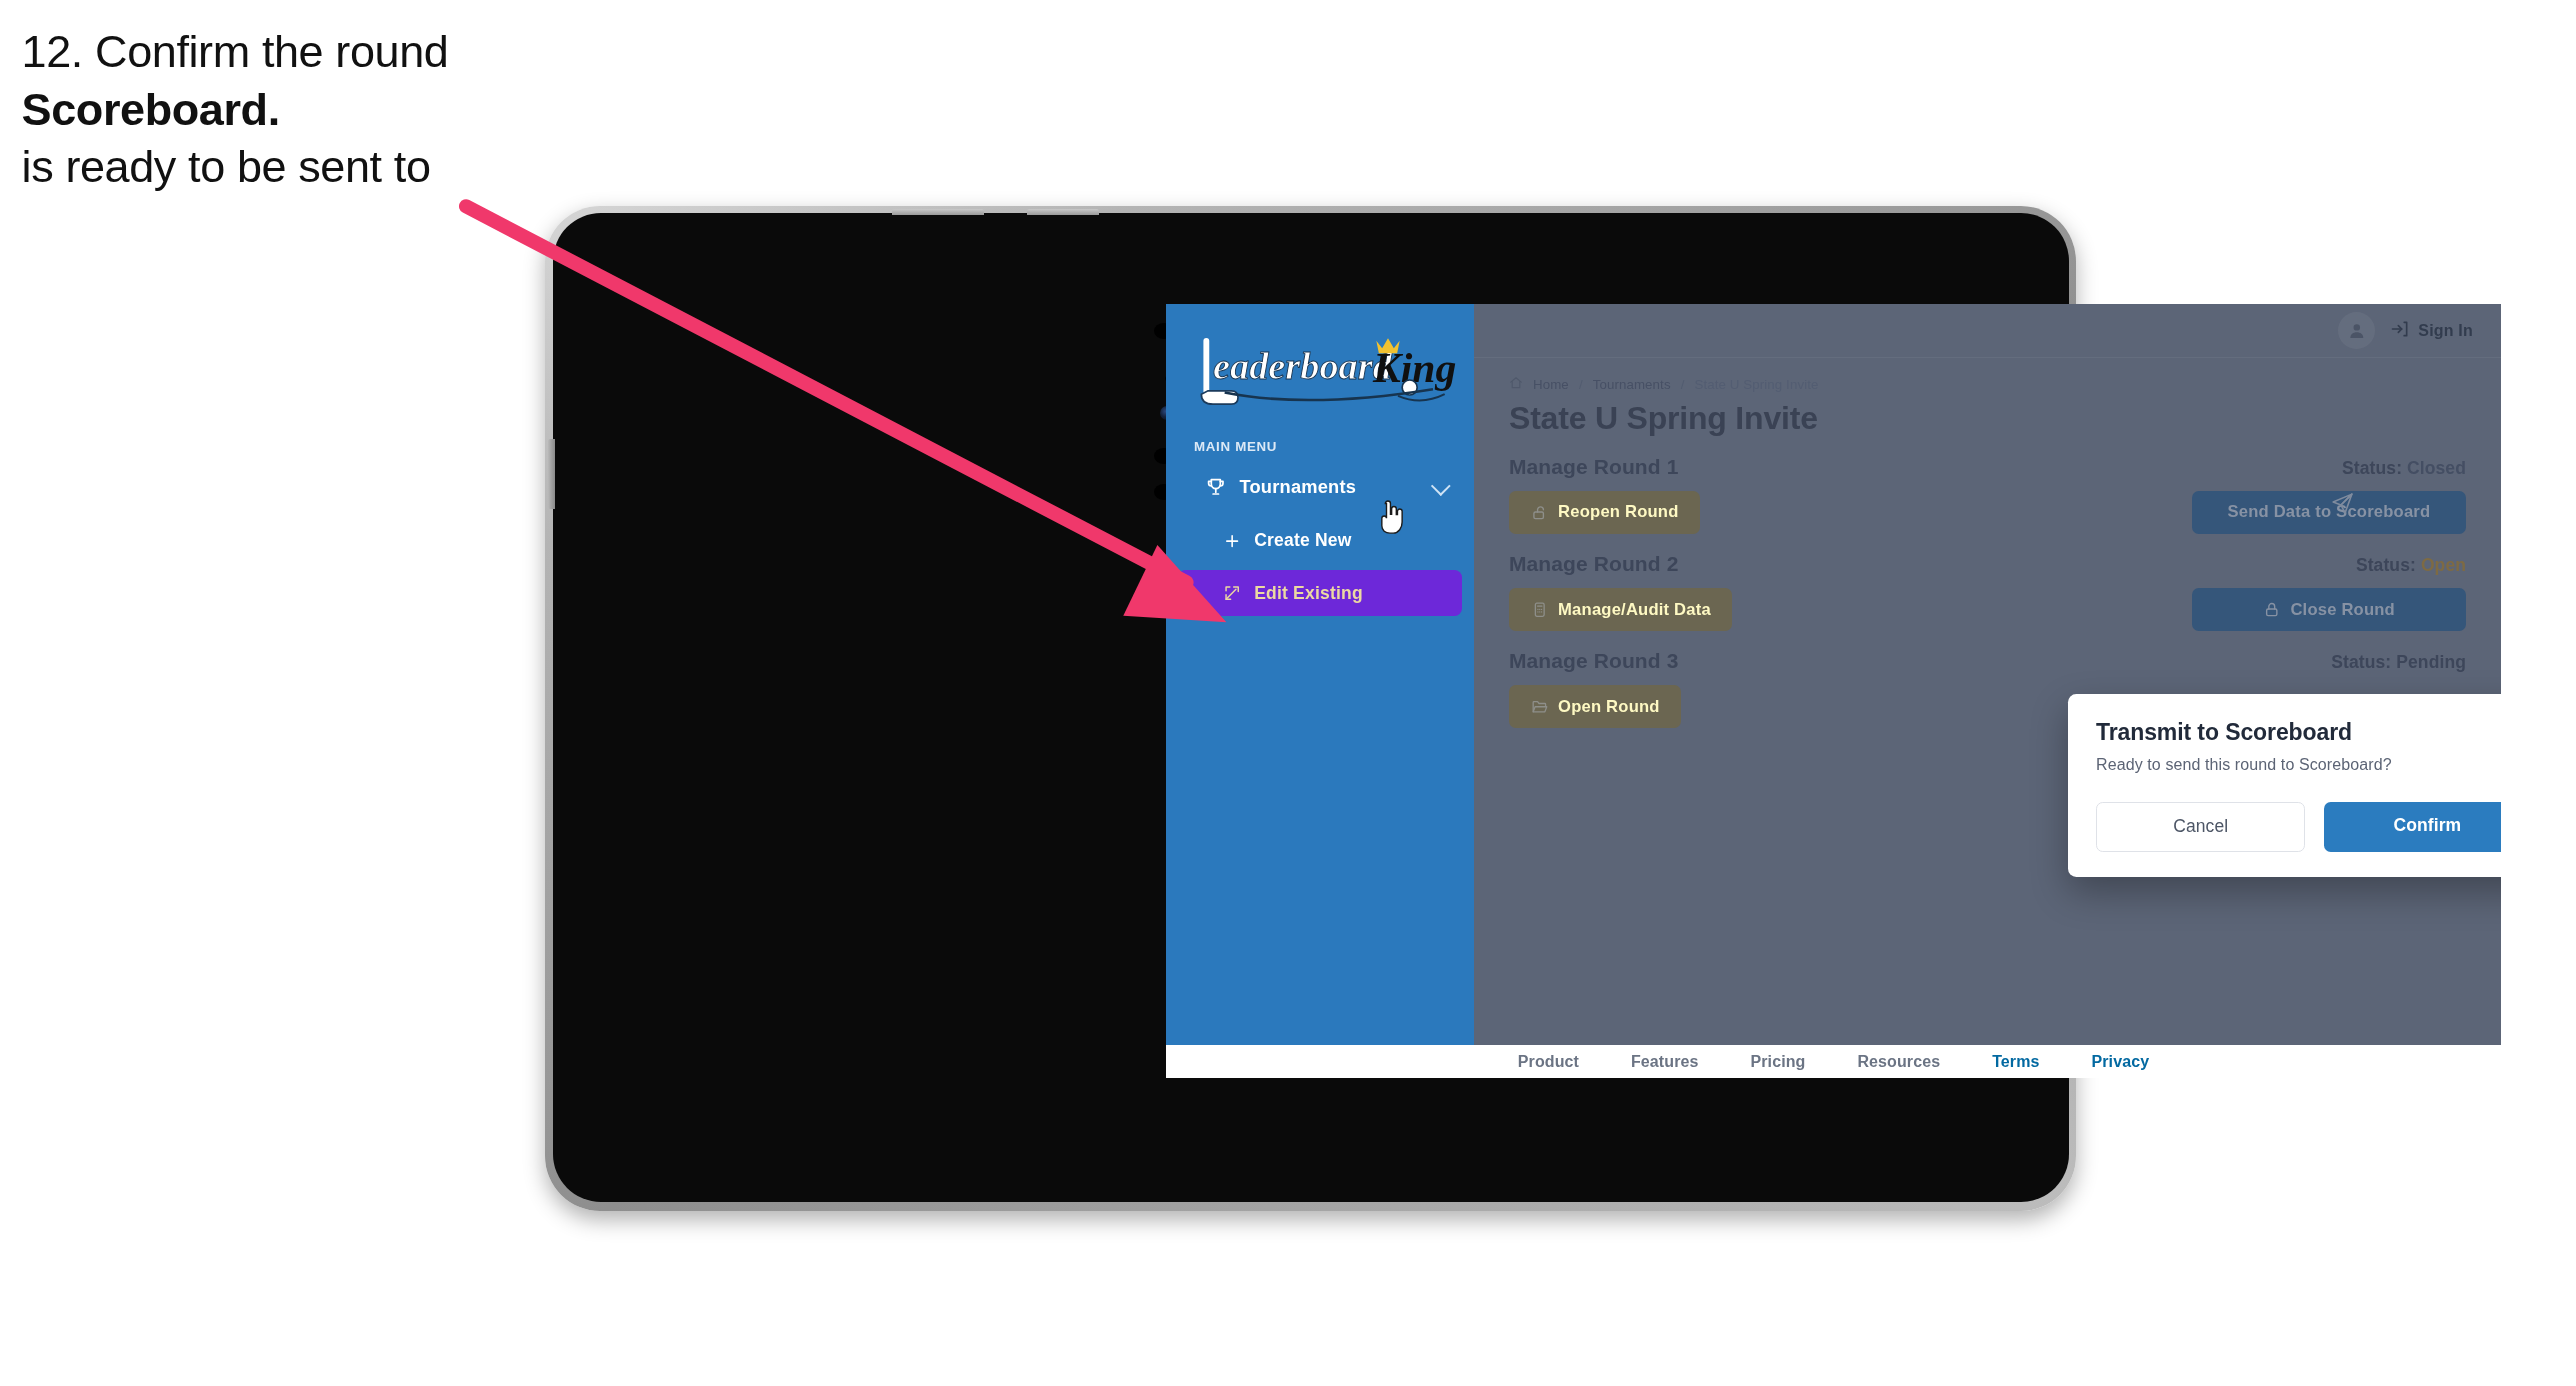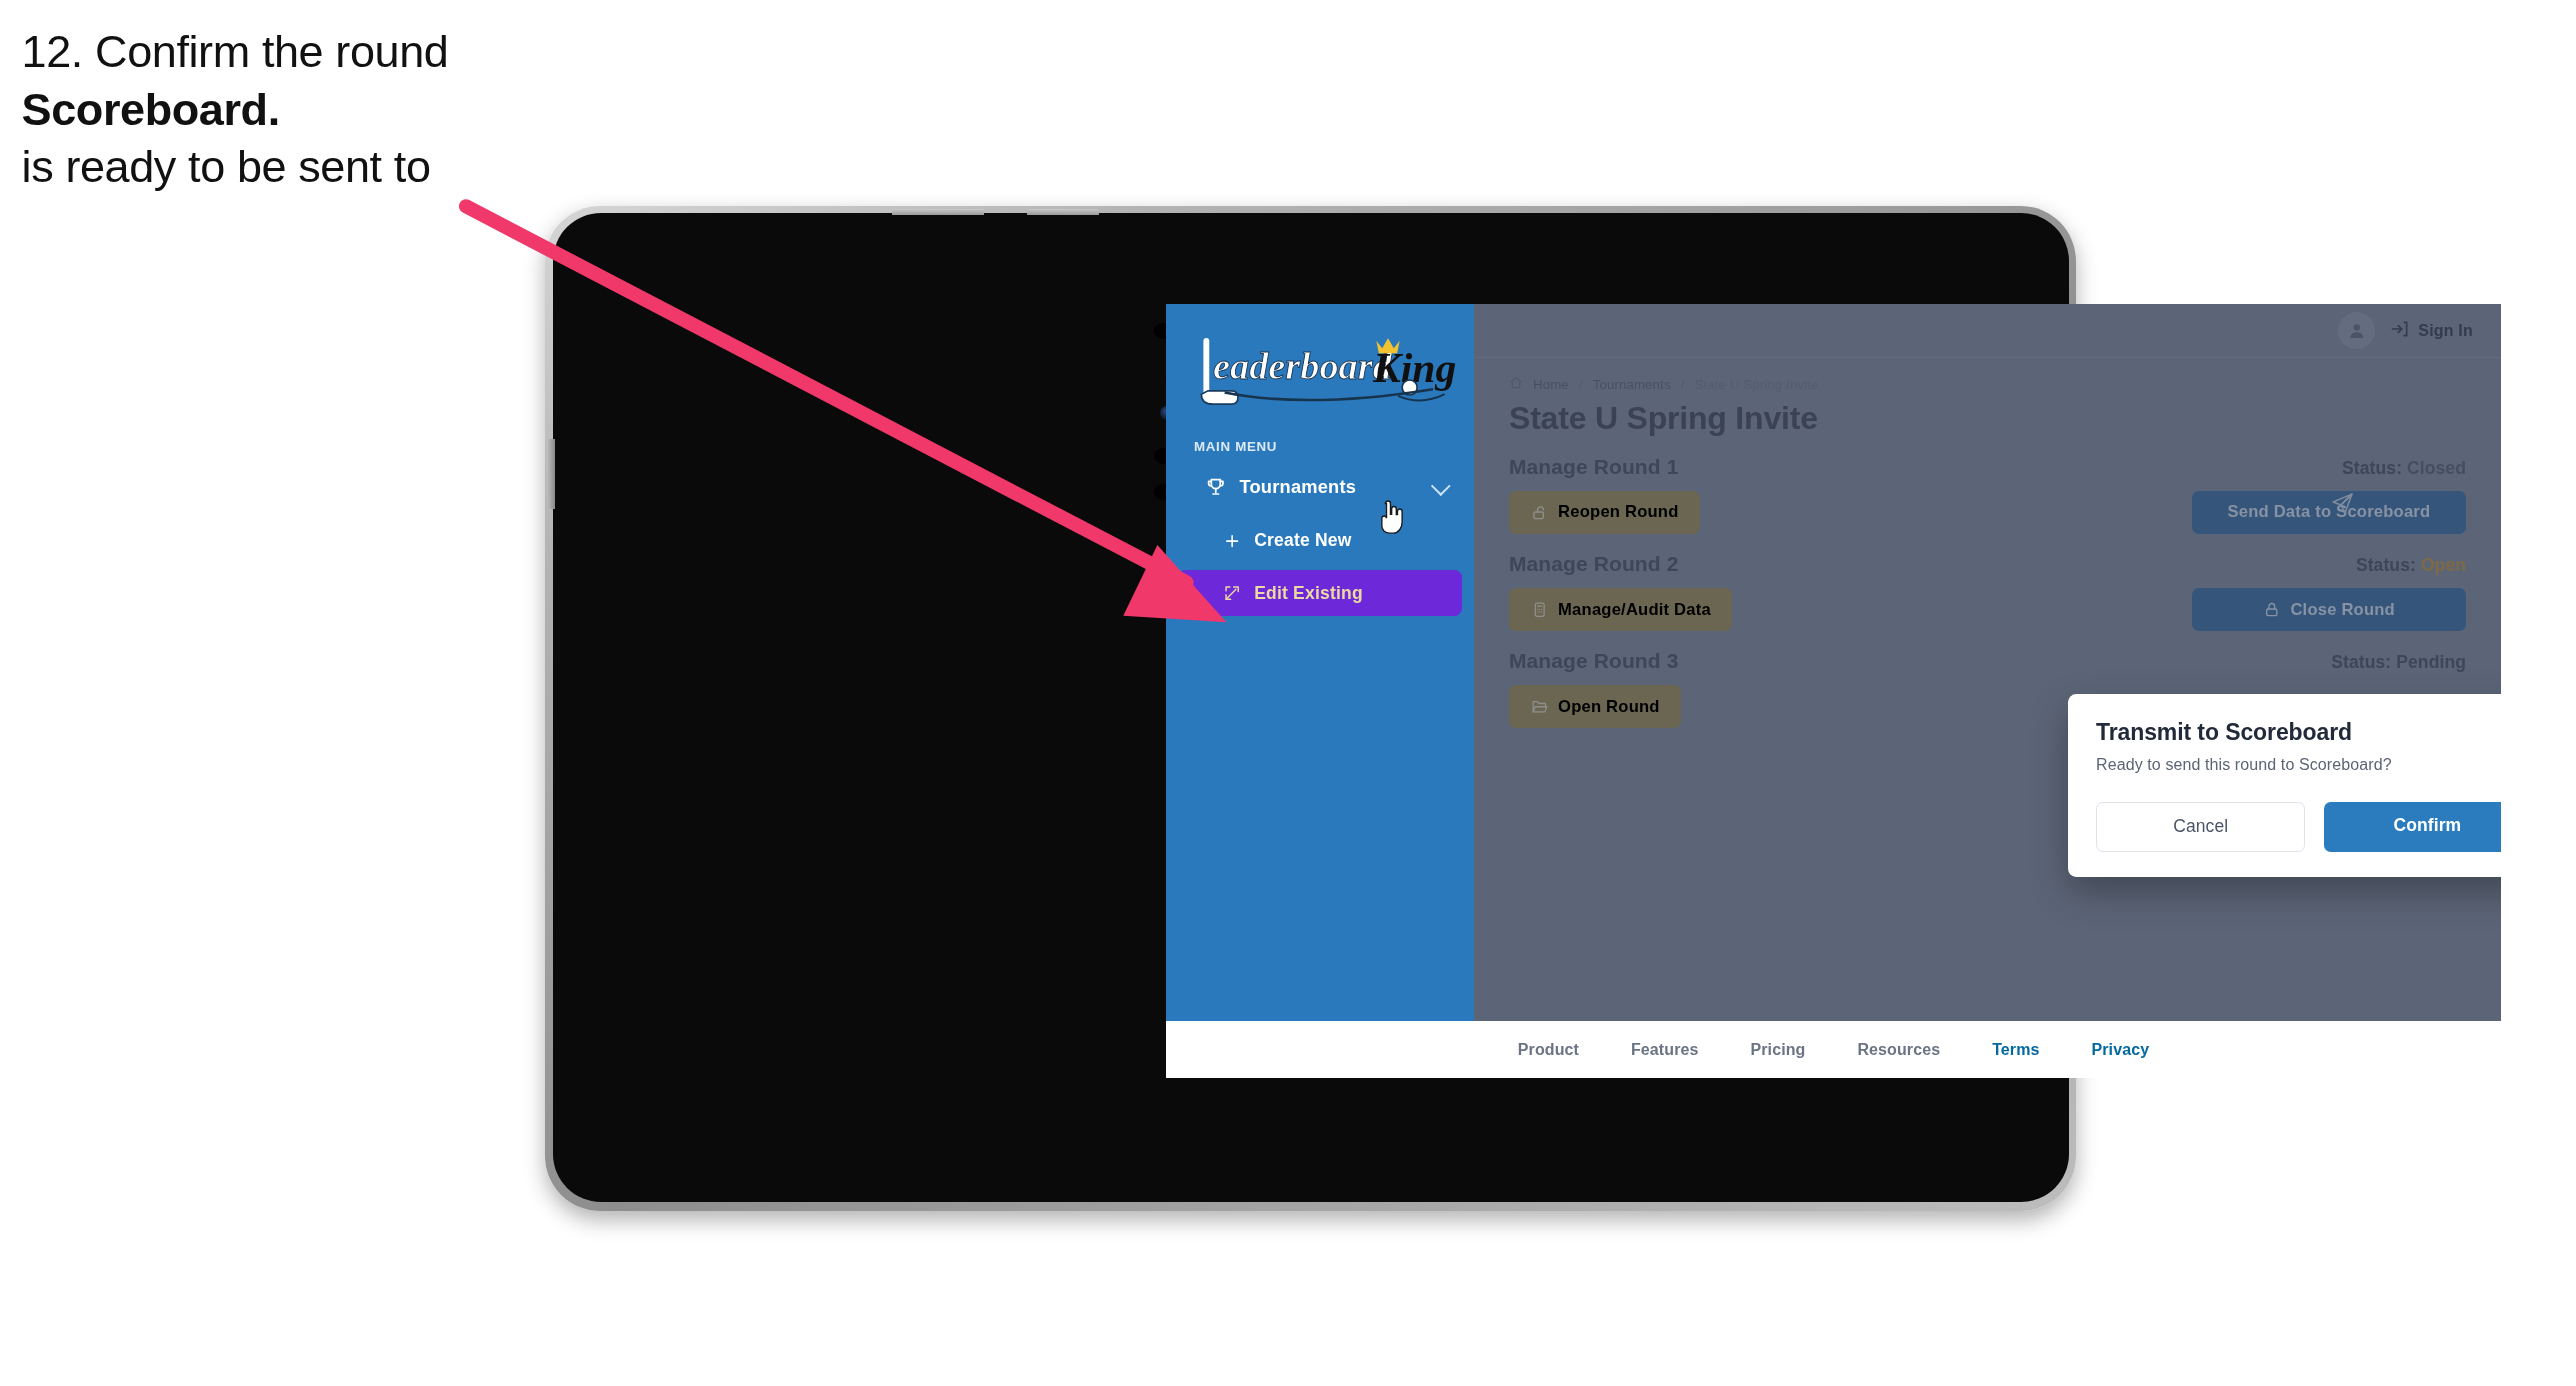--- a/index.html
+++ b/index.html
@@ -290,34 +290,34 @@
     gap: 10px;
     font-size: 16.6px;
     font-weight: 700;
     border-radius: 6.7px;
     padding: 11.6px 21.6px;
     letter-spacing: 0.2px;
     white-space: nowrap;
   }
   .btn-ghost {
     background: #6b6651;
-    color: #000000;
+    color: #fef9c3;
   }
   .btn-primary {
     background: #35567a;
     color: #8792a4;
     min-width: 231px;
     justify-content: center;
   }
   .btn svg { display:block; }
 
   
   #footer {
     flex: 0 0 auto;
-    height: 57px;
+    height: 33px;
     background: #ffffff;
     display: flex;
     align-items: center;
     justify-content: center;
     gap: 52px;
   }
   .foot-link {
     font-size: 16px;
     font-weight: 700;
     color: #6b7484;

